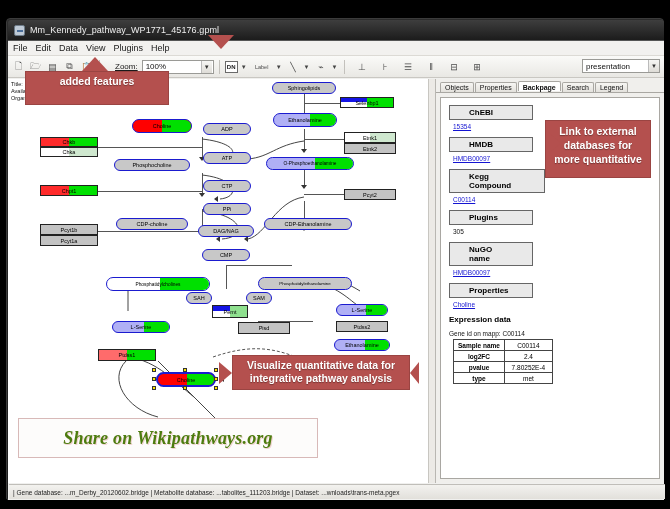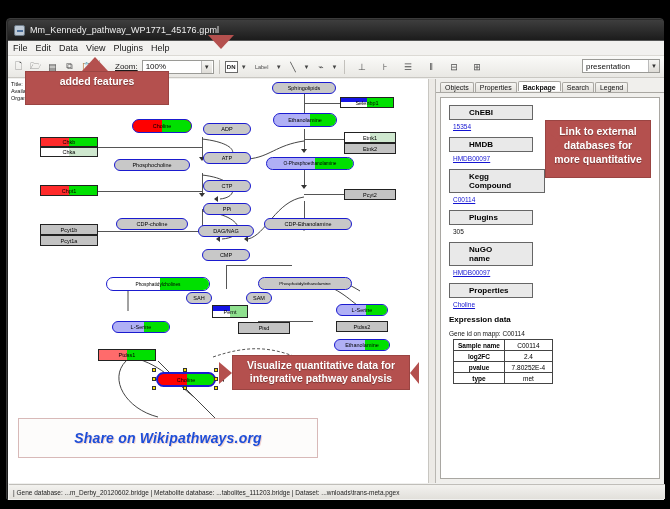--- a/index.html
+++ b/index.html
@@ -155,22 +155,22 @@
     border-top:11px solid transparent;border-bottom:11px solid transparent;border-left:13px solid #b4504e;}
   .notch-r { position:absolute; width:0;height:0; z-index:50;
     border-top:11px solid transparent;border-bottom:11px solid transparent;border-right:9px solid #b4504e;}
 
   .share-box {
     position:absolute; left:18px; top:418px; width:300px; height:40px; z-index:60;
     background:#fdfcfb; border:1px solid #d8b9b8;
     display:flex; align-items:center; justify-content:center;
   }
   .share-txt {
-    font-family:Liberation Sans, sans-serif; font-style:italic; font-weight:bold;
-    font-size:14px; color:#1d4ed8; letter-spacing:.2px;
+    font-family:Liberation Serif, serif; font-style:italic; font-weight:bold;
+    font-size:18px; color:#4d7c0f; letter-spacing:.2px;
     text-shadow:1px 1px 0 #f0d2d0;
   }
 </style>
 </head>
 <body>
 
 <div id="root">
 
   <div class="win">
 

